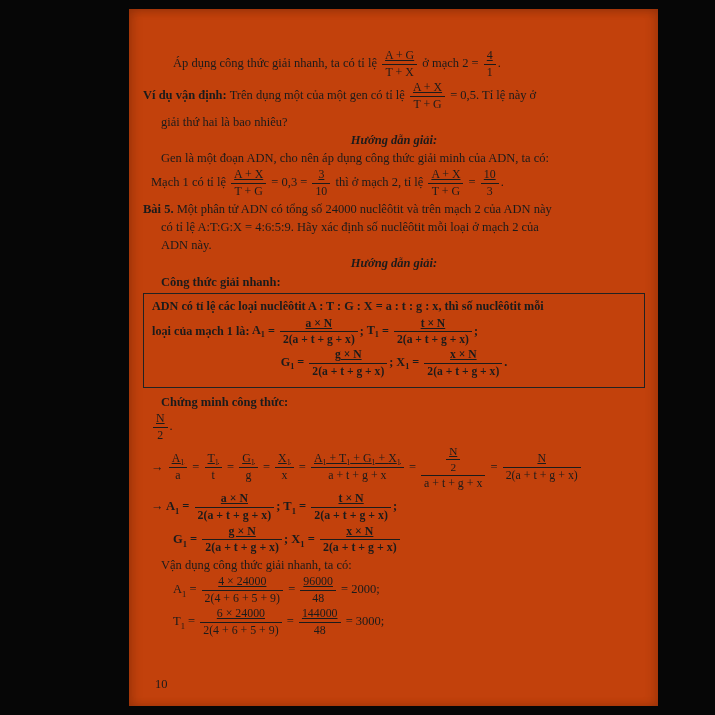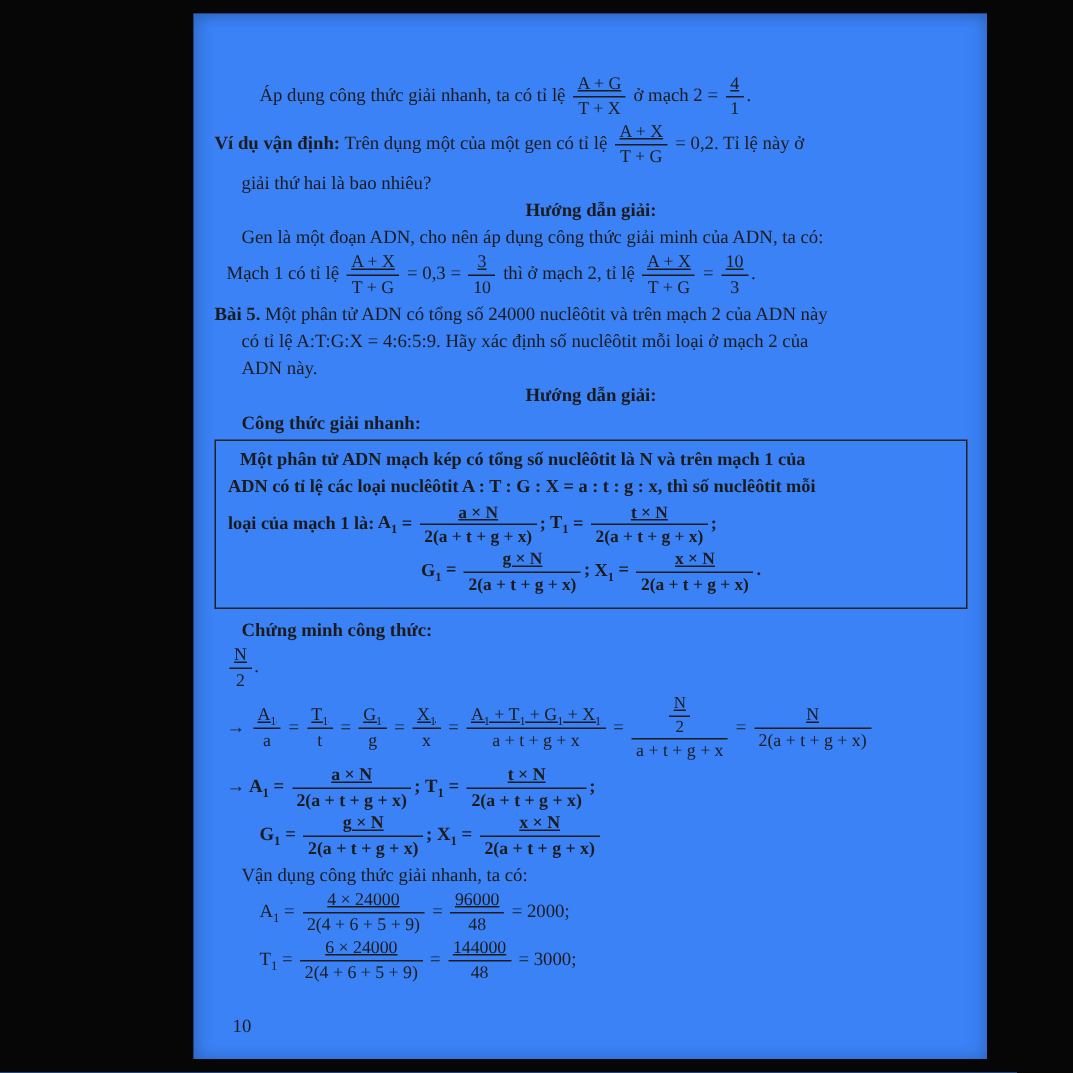--- a/index.html
+++ b/index.html
@@ -8,38 +8,38 @@
     width: 715px; height: 715px;
     background: #060606;
     position: relative;
     overflow: hidden;
     font-family: "Liberation Serif", serif;
   }
   .page {
     position: absolute;
     left: 129px; top: 9px;
     width: 529px; height: 697px;
-    background: #3b82f6;
+    background: #c2410c;
     color: #1b1b1b;
     box-shadow: inset 5px 0 10px rgba(0,0,0,.13),
                 inset -5px 0 10px rgba(0,0,0,.10),
                 inset 0 4px 8px rgba(0,0,0,.07);
   }
   .content {
     padding: 40px 13px 0 14px;
     font-size: 12.5px;
     line-height: 1.3;
   }
   .line { margin: 0 0 2px 0; }
   .ind1 { margin-left: 8px; }
   .ind2 { margin-left: 18px; }
   .ind3 { margin-left: 30px; }
   .center { text-align: center; }
   .b { font-weight: bold; }
-  .bi { font-weight: bold; }
+  .bi { font-weight: bold; font-style: italic; }
   .bold-line { font-weight: bold; }
   .box {
     border: 1.5px solid #222;
     padding: 5px 8px 7px 8px;
     margin: 3px 0 6px 0;
     font-weight: bold;
     font-size: 12.2px;
   }
   .frac {
     display: inline-block;
@@ -58,33 +58,32 @@
     font-size: 12.5px;
   }
 </style>
 </head>
 <body>
 
 <div class="page">
   <div class="content">
       <div class="block">
         <div class="line ind3"><span>Áp dụng công thức giải nhanh, ta có tỉ lệ </span><span class="frac"><span class="fn"><span>A + G</span></span><span class="fd"><span>T + X</span></span></span><span> ở mạch 2 = </span><span class="frac"><span class="fn"><span>4</span></span><span class="fd"><span>1</span></span></span><span>.</span></div>
-        <div class="line"><span class="b">Ví dụ vận định:</span><span> Trên dụng một của một gen có tỉ lệ </span><span class="frac"><span class="fn"><span>A + X</span></span><span class="fd"><span>T + G</span></span></span><span> = 0,2. Tỉ lệ này ở</span></div>
+        <div class="line"><span class="b">Ví dụ vận định:</span><span> Trên dụng một của một gen có tỉ lệ </span><span class="frac"><span class="fn"><span>A + X</span></span><span class="fd"><span>T + G</span></span></span><span> = 0,5. Tỉ lệ này ở</span></div>
         <div class="line ind2"><span>giải thứ hai là bao nhiêu?</span></div>
         <div class="line center"><span class="bi">Hướng dẫn giải:</span></div>
         <div class="line ind2"><span>Gen là một đoạn ADN, cho nên áp dụng công thức giải minh của ADN, ta có:</span></div>
         <div class="line ind1"><span>Mạch 1 có tỉ lệ </span><span class="frac"><span class="fn"><span>A + X</span></span><span class="fd"><span>T + G</span></span></span><span> = 0,3 = </span><span class="frac"><span class="fn"><span>3</span></span><span class="fd"><span>10</span></span></span><span> thì ở mạch 2, tỉ lệ </span><span class="frac"><span class="fn"><span>A + X</span></span><span class="fd"><span>T + G</span></span></span><span> = </span><span class="frac"><span class="fn"><span>10</span></span><span class="fd"><span>3</span></span></span><span>.</span></div>
         <div class="line"><span class="b">Bài 5.</span><span> Một phân tử ADN có tổng số 24000 nuclêôtit và trên mạch 2 của ADN này</span></div>
         <div class="line ind2"><span>có tỉ lệ A:T:G:X = 4:6:5:9. Hãy xác định số nuclêôtit mỗi loại ở mạch 2 của</span></div>
         <div class="line ind2"><span>ADN này.</span></div>
         <div class="line center"><span class="bi">Hướng dẫn giải:</span></div>
         <div class="line ind2"><span class="b">Công thức giải nhanh:</span></div>
       </div>
       <div class="block box">
-        <div class="line ind1"><span>Một phân tử ADN mạch kép có tổng số nuclêôtit là N và trên mạch 1 của</span></div>
         <div class="line"><span>ADN có tỉ lệ các loại nuclêôtit A : T : G : X = a : t : g : x, thì số nuclêôtit mỗi</span></div>
         <div class="line"><span>loại của mạch 1 là: </span><span>A<sub>1</sub></span><span> = </span><span class="frac"><span class="fn"><span>a × N</span></span><span class="fd"><span>2(a + t + g + x)</span></span></span><span>; </span><span>T<sub>1</sub></span><span> = </span><span class="frac"><span class="fn"><span>t × N</span></span><span class="fd"><span>2(a + t + g + x)</span></span></span><span>;</span></div>
         <div class="line center"><span>G<sub>1</sub></span><span> = </span><span class="frac"><span class="fn"><span>g × N</span></span><span class="fd"><span>2(a + t + g + x)</span></span></span><span>; </span><span>X<sub>1</sub></span><span> = </span><span class="frac"><span class="fn"><span>x × N</span></span><span class="fd"><span>2(a + t + g + x)</span></span></span><span>.</span></div>
       </div>
       <div class="block">
         <div class="line ind2"><span class="b">Chứng minh công thức:</span></div>
         <div class="line ind1"><span class="frac"><span class="fn"><span>N</span></span><span class="fd"><span>2</span></span></span><span>.</span></div>
         <div class="line ind1"><span>→ </span><span class="frac"><span class="fn"><span>A<sub>1</sub></span></span><span class="fd"><span>a</span></span></span><span> = </span><span class="frac"><span class="fn"><span>T<sub>1</sub></span></span><span class="fd"><span>t</span></span></span><span> = </span><span class="frac"><span class="fn"><span>G<sub>1</sub></span></span><span class="fd"><span>g</span></span></span><span> = </span><span class="frac"><span class="fn"><span>X<sub>1</sub></span></span><span class="fd"><span>x</span></span></span><span> = </span><span class="frac"><span class="fn"><span>A<sub>1</sub></span><span> + </span><span>T<sub>1</sub></span><span> + </span><span>G<sub>1</sub></span><span> + </span><span>X<sub>1</sub></span></span><span class="fd"><span>a + t + g + x</span></span></span><span> = </span><span class="frac"><span class="fn"><span class="frac"><span class="fn"><span>N</span></span><span class="fd"><span>2</span></span></span></span><span class="fd"><span>a + t + g + x</span></span></span><span> = </span><span class="frac"><span class="fn"><span>N</span></span><span class="fd"><span>2(a + t + g + x)</span></span></span></div>
         <div class="line ind1 bold-line"><span>→ </span><span>A<sub>1</sub></span><span> = </span><span class="frac"><span class="fn"><span>a × N</span></span><span class="fd"><span>2(a + t + g + x)</span></span></span><span>; </span><span>T<sub>1</sub></span><span> = </span><span class="frac"><span class="fn"><span>t × N</span></span><span class="fd"><span>2(a + t + g + x)</span></span></span><span>;</span></div>
         <div class="line ind3 bold-line"><span>G<sub>1</sub></span><span> = </span><span class="frac"><span class="fn"><span>g × N</span></span><span class="fd"><span>2(a + t + g + x)</span></span></span><span>; </span><span>X<sub>1</sub></span><span> = </span><span class="frac"><span class="fn"><span>x × N</span></span><span class="fd"><span>2(a + t + g + x)</span></span></span></div>

